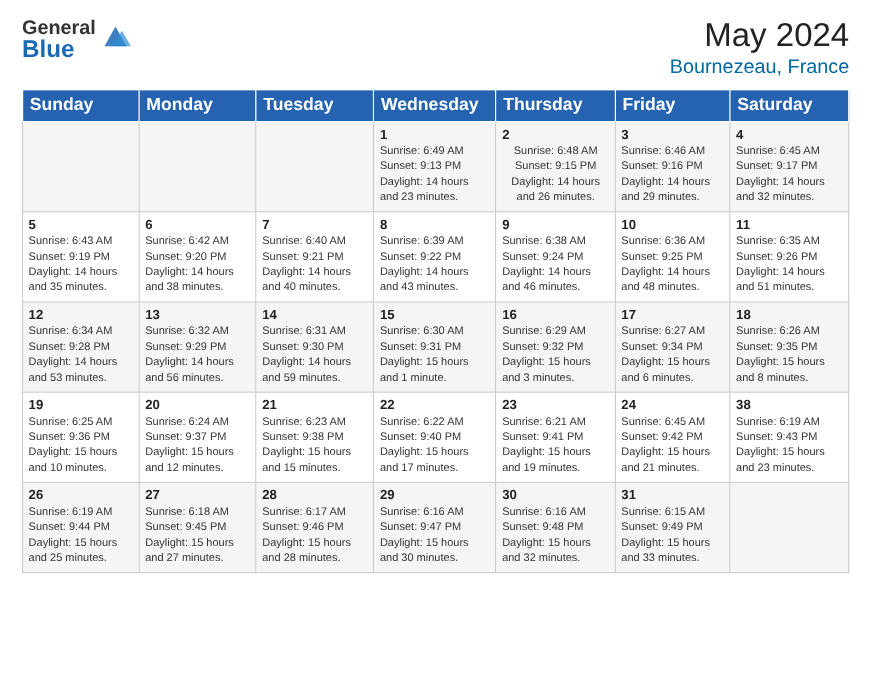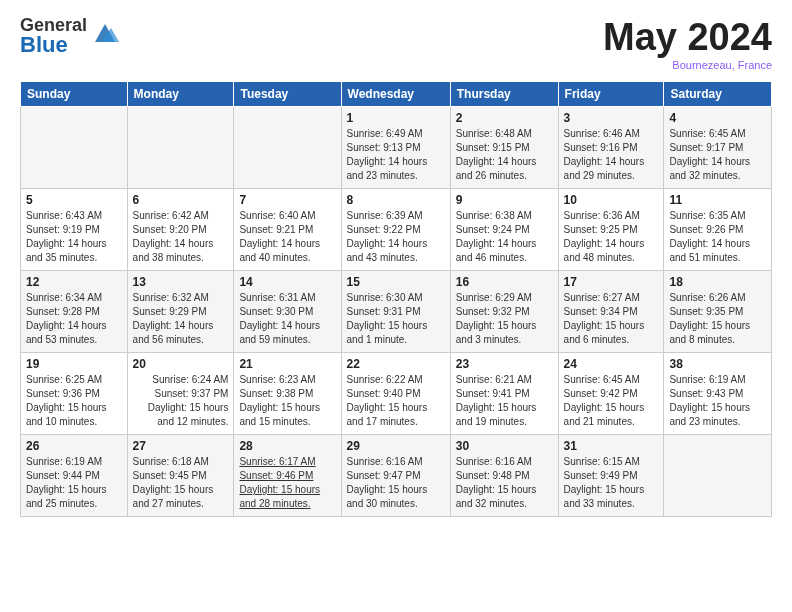--- a/index.html
+++ b/index.html
@@ -44,39 +44,39 @@
     .logo-icon {
       width: 28px;
       height: 28px;
       margin-left: 4px;
       margin-top: -4px;
     }
     .title-block {
       text-align: right;
     }
     .month-year {
-      font-size: 38px;
-      font-weight: bold;
+      font-size: 30px;
+      font-weight: normal;
       color: #222;
     }
     .location {
-      font-size: 11px;
-      color: #8b5cf6;
+      font-size: 18px;
+      color: #0369a1;
     }
     .calendar {
       width: 100%;
       border-collapse: collapse;
       font-size: 11px;
     }
     .calendar thead tr th {
       background: #2563b0;
       color: #fff;
       padding: 5px 6px;
       text-align: left;
-      font-size: 12px;
+      font-size: 16px;
       font-weight: bold;
       border: 1px solid #fff;
     }
     .calendar tbody tr td {
       border: 1px solid #ccc;
       padding: 4px 5px;
       vertical-align: top;
       width: 113px;
       min-height: 70px;
       height: 82px;
@@ -143,21 +143,21 @@
           <td class="empty"></td>
           <td>
             <div class="day-number">1</div>
             <div class="day-info" style="white-space: pre-line;">Sunrise: 6:49 AM
 Sunset: 9:13 PM
 Daylight: 14 hours
 and 23 minutes.</div>
           </td>
           <td>
             <div class="day-number">2</div>
-            <div class="day-info" style="white-space: pre-line;">Sunrise: 6:48 AM
+            <div class="day-info" style="white-space: pre-line; text-align: center;">Sunrise: 6:48 AM
 Sunset: 9:15 PM
 Daylight: 14 hours
 and 26 minutes.</div>
           </td>
           <td>
             <div class="day-number">3</div>
             <div class="day-info" style="white-space: pre-line;">Sunrise: 6:46 AM
 Sunset: 9:16 PM
 Daylight: 14 hours
 and 29 minutes.</div>
@@ -275,21 +275,21 @@
         <tr>
           <td>
             <div class="day-number">19</div>
             <div class="day-info" style="white-space: pre-line;">Sunrise: 6:25 AM
 Sunset: 9:36 PM
 Daylight: 15 hours
 and 10 minutes.</div>
           </td>
           <td>
             <div class="day-number">20</div>
-            <div class="day-info" style="white-space: pre-line; text-align: right;">Sunrise: 6:24 AM
+            <div class="day-info" style="white-space: pre-line;">Sunrise: 6:24 AM
 Sunset: 9:37 PM
 Daylight: 15 hours
 and 12 minutes.</div>
           </td>
           <td>
             <div class="day-number">21</div>
             <div class="day-info" style="white-space: pre-line;">Sunrise: 6:23 AM
 Sunset: 9:38 PM
 Daylight: 15 hours
 and 15 minutes.</div>
@@ -333,21 +333,21 @@
           </td>
           <td>
             <div class="day-number">27</div>
             <div class="day-info" style="white-space: pre-line;">Sunrise: 6:18 AM
 Sunset: 9:45 PM
 Daylight: 15 hours
 and 27 minutes.</div>
           </td>
           <td>
             <div class="day-number">28</div>
-            <div class="day-info" style="white-space: pre-line; text-decoration: underline;">Sunrise: 6:17 AM
+            <div class="day-info" style="white-space: pre-line;">Sunrise: 6:17 AM
 Sunset: 9:46 PM
 Daylight: 15 hours
 and 28 minutes.</div>
           </td>
           <td>
             <div class="day-number">29</div>
             <div class="day-info" style="white-space: pre-line;">Sunrise: 6:16 AM
 Sunset: 9:47 PM
 Daylight: 15 hours
 and 30 minutes.</div>

